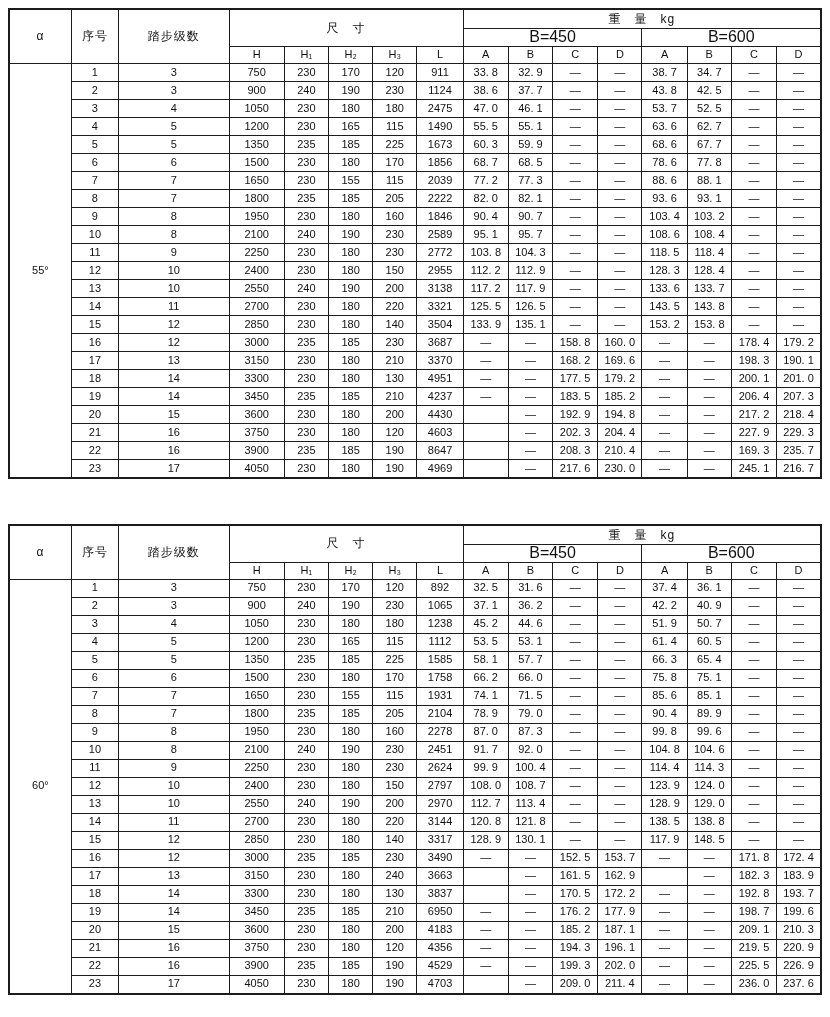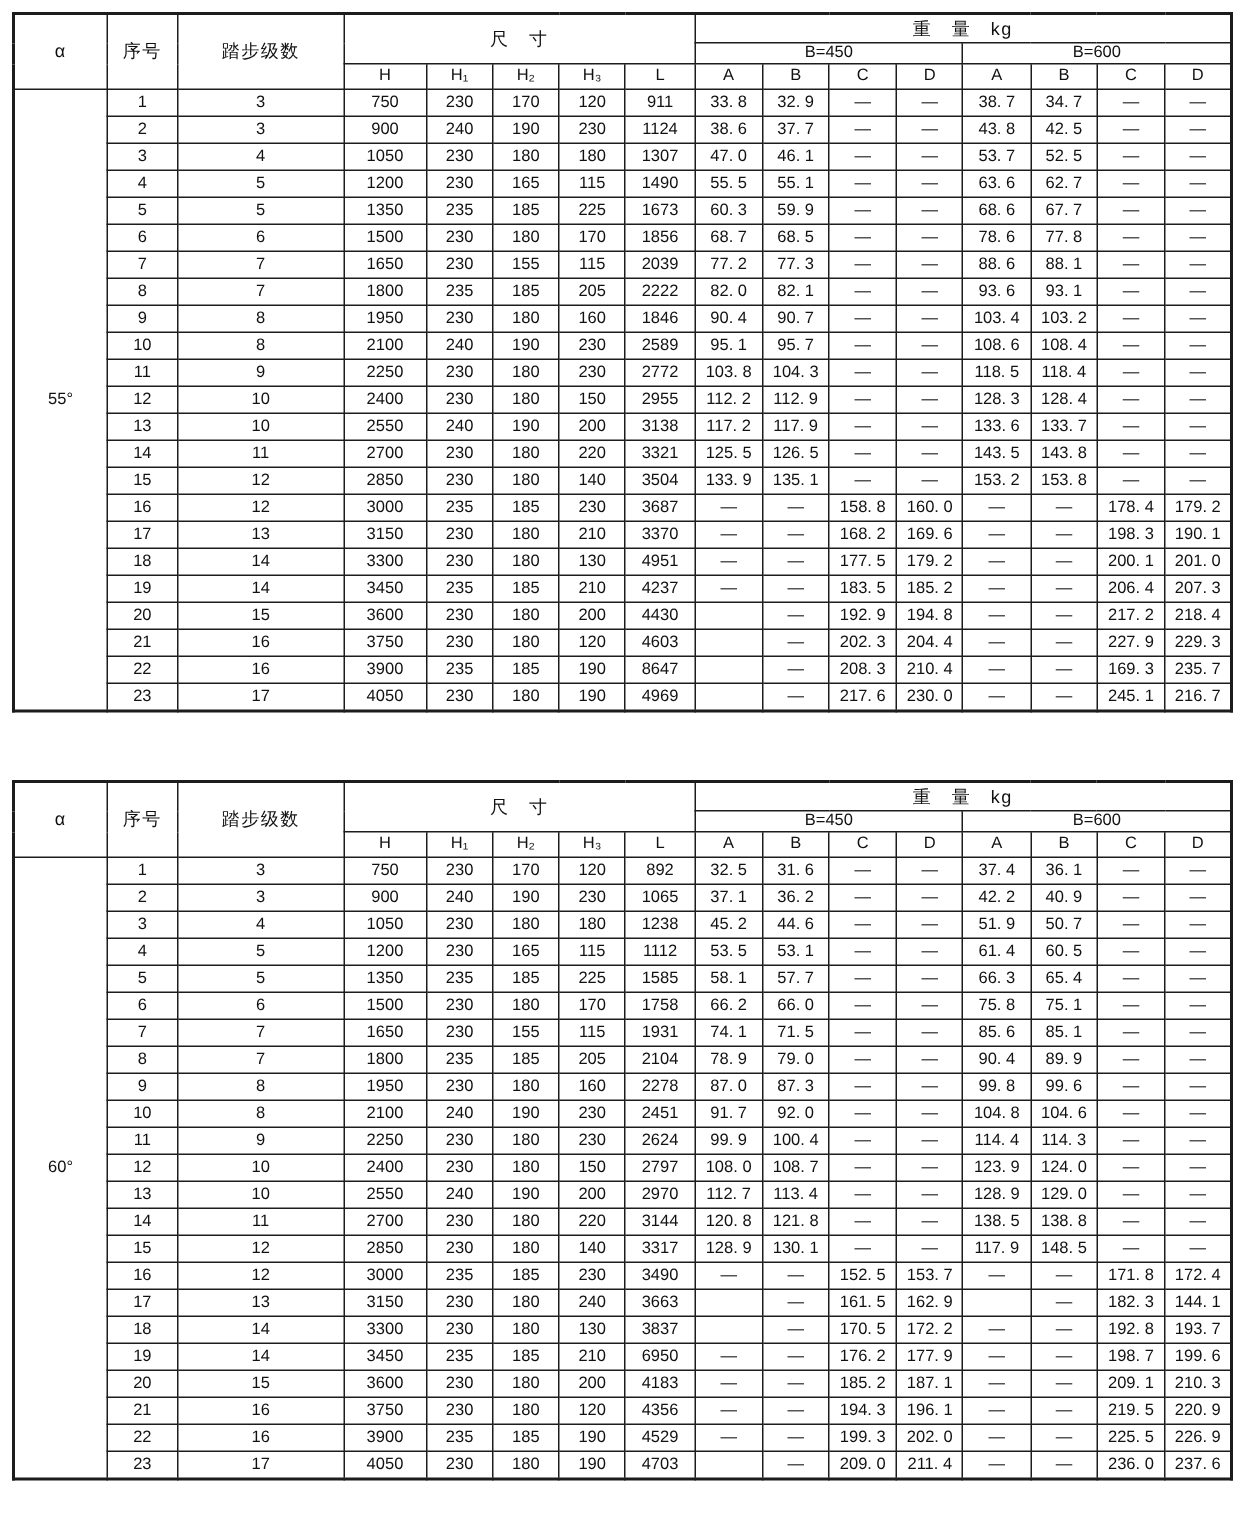--- a/index.html
+++ b/index.html
@@ -28,21 +28,21 @@
     vertical-align: middle;
     font-size: 11px;
     line-height: 1.05;
     color: #111111;
     padding: 0 1px;
     height: 17px;
     white-space: nowrap;
     overflow: hidden;
   }
   tr.hr1 td { height: 18px; font-size: 12px; }
-  tr.hr2 td { height: 13px; font-size: 11px; }
+  tr.hr2 td { height: 13px; font-size: 16px; }
   tr.hr3 td { height: 16px; font-size: 11px; }
   td.ch { letter-spacing: 1px; }
   td.alpha { font-size: 12px; }
   .gap { height: 45px; }
 </style>
 </head>
 <body>
 
 <div class="page">
   <div id="table-mount-0">
@@ -129,21 +129,21 @@
             <td>—</td>
             <td>—</td>
           </tr>
           <tr>
             <td>3</td>
             <td>4</td>
             <td>1050</td>
             <td>230</td>
             <td>180</td>
             <td>180</td>
-            <td>1307</td>
+            <td>2475</td>
             <td>47. 0</td>
             <td>46. 1</td>
             <td>—</td>
             <td>—</td>
             <td>53. 7</td>
             <td>52. 5</td>
             <td>—</td>
             <td>—</td>
           </tr>
           <tr>
@@ -820,21 +820,21 @@
             <td>180</td>
             <td>240</td>
             <td>3663</td>
             <td></td>
             <td>—</td>
             <td>161. 5</td>
             <td>162. 9</td>
             <td></td>
             <td>—</td>
             <td>182. 3</td>
-            <td>144. 1</td>
+            <td>183. 9</td>
           </tr>
           <tr>
             <td>18</td>
             <td>14</td>
             <td>3300</td>
             <td>230</td>
             <td>180</td>
             <td>130</td>
             <td>3837</td>
             <td></td>

